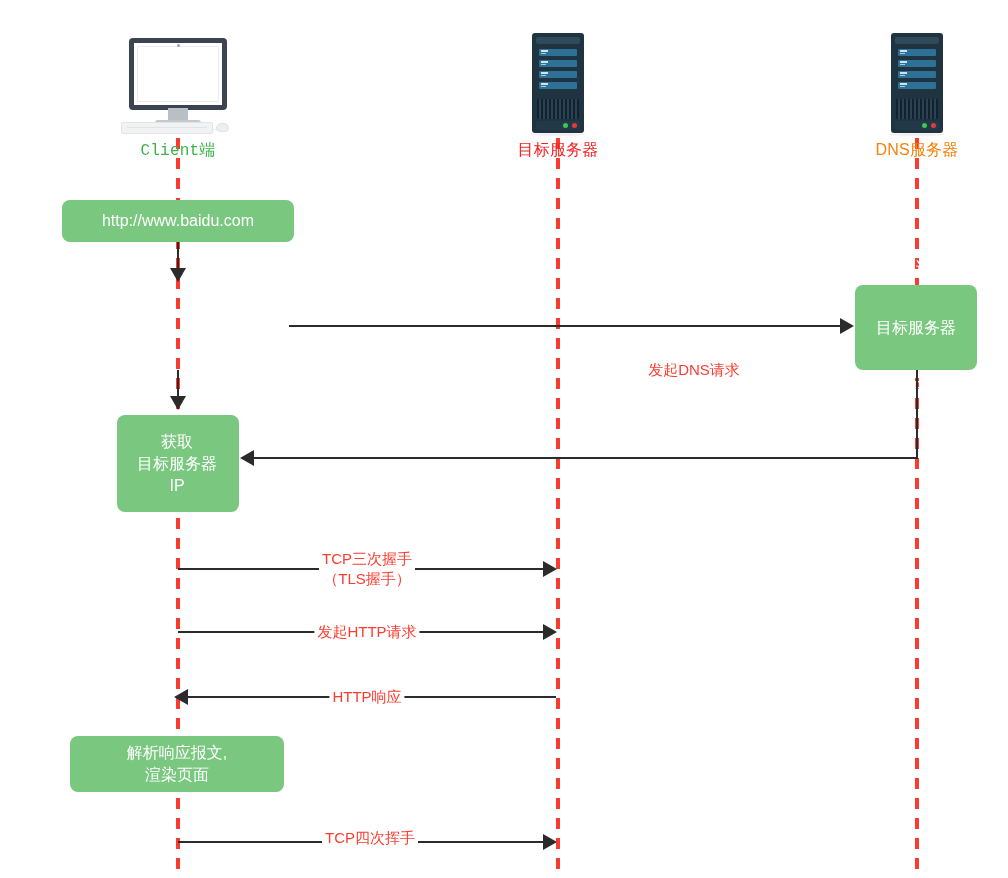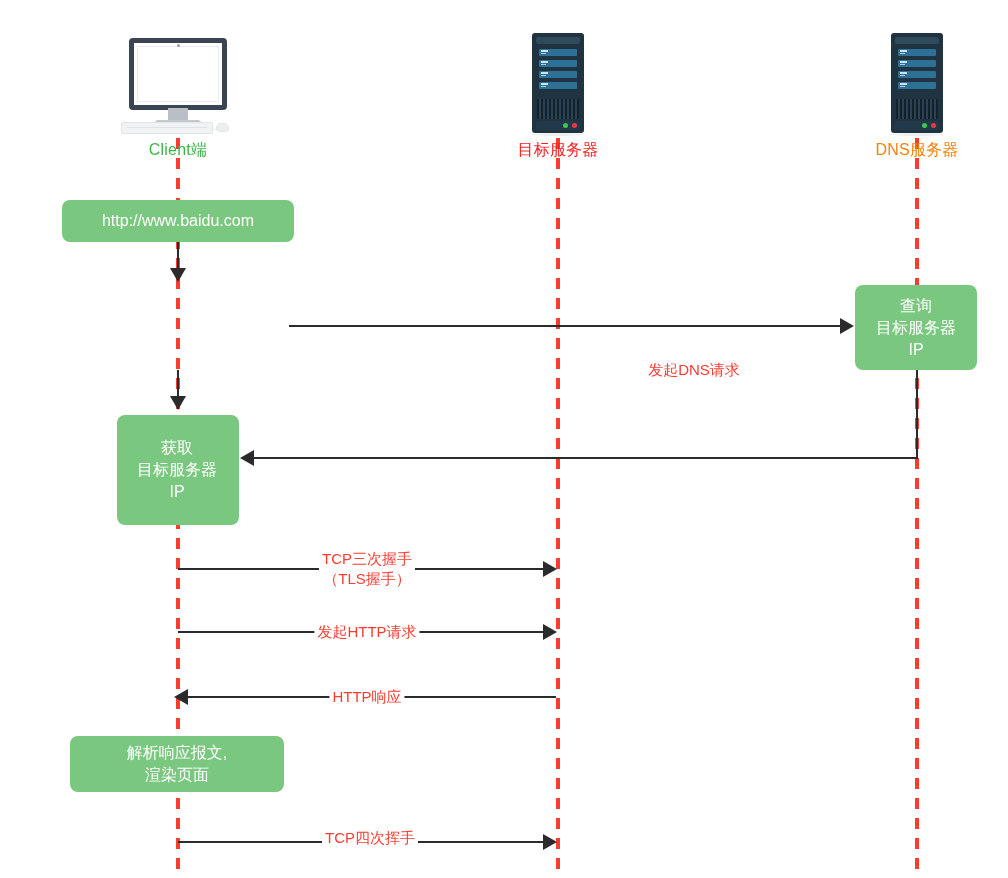--- a/index.html
+++ b/index.html
@@ -254,21 +254,21 @@
   <div class="actor" style="left:0; top:0;">
     <div class="pc-shadow" style="left:126px; top:128px;"></div>
     <div class="pc-monitor" style="left:129px; top:38px;">
       <div class="pc-monitor-inner"></div>
       <div class="pc-cam"></div>
     </div>
     <div class="pc-neck" style="left:168px; top:108px;"></div>
     <div class="pc-base" style="left:155px; top:120px;"></div>
     <div class="pc-keyboard" style="left:121px; top:122px;"></div>
     <div class="pc-mouse" style="left:216px; top:123px;"></div>
-    <div class="actor-label" style="left:178px; top:140px; color:#3cb44b;">Client端</div>
+    <div class="actor-label" style="left:178px; top:140px; color:#3cb44b;font-family:Liberation Mono, monospace;">Client端</div>
   </div>
 
   <div class="actor" style="left:0; top:0;">
     <div class="srv-shadow" style="left:530px; top:133px;"></div>
     <div class="srv" style="left:532px; top:33px;">
       <div class="srv-top"></div>
       <div class="srv-bays">
         <div class="srv-bay"></div>
         <div class="srv-bay"></div>
         <div class="srv-bay"></div>
@@ -307,34 +307,34 @@
   <div class="vline" style="left:177px; top:242px; height:32px;"></div>
   <div class="arrow-down" style="left:170px; top:268px;"></div>
 
 
   <div class="hline" style="left:289px; top:325px; width:557px;"></div>
   <div class="arrow-right" style="left:840px; top:318px;"></div>
   <div class="elabel" style="left:694px; top:316px;margin-top:44px;">
     <span>发起DNS请求</span>
   </div>
 
-  <div class="pbox" style="left:855px; top:285px; width:122px; height:85px;">
+  <div class="pbox" style="left:855px; top:285px; width:122px; height:85px;gap:38px;">
     <span>查询</span>
     <span>目标服务器</span>
     <span>IP</span>
   </div>
 
   <div class="vline" style="left:177px; top:370px; height:32px;"></div>
   <div class="arrow-down" style="left:170px; top:396px;"></div>
 
   <div class="vline" style="left:916px; top:370px; width:2px; height:89px;"></div>
   <div class="hline" style="left:248px; top:457px; width:670px;"></div>
   <div class="arrow-left" style="left:240px; top:450px;"></div>
 
-  <div class="pbox" style="left:117px; top:415px; width:122px; height:110px;padding-left:8px;">
+  <div class="pbox" style="left:117px; top:415px; width:122px; height:97px;padding-left:8px;">
     <span>获取</span>
     <span>目标服务器</span>
     <span>IP</span>
   </div>
 
   <div class="hline" style="left:178px; top:568px; width:375px;"></div>
   <div class="arrow-right" style="left:543px; top:561px;"></div>
   <div class="elabel" style="left:367px; top:549px;">
     <span>TCP三次握手</span>
     <span>（TLS握手）</span>

